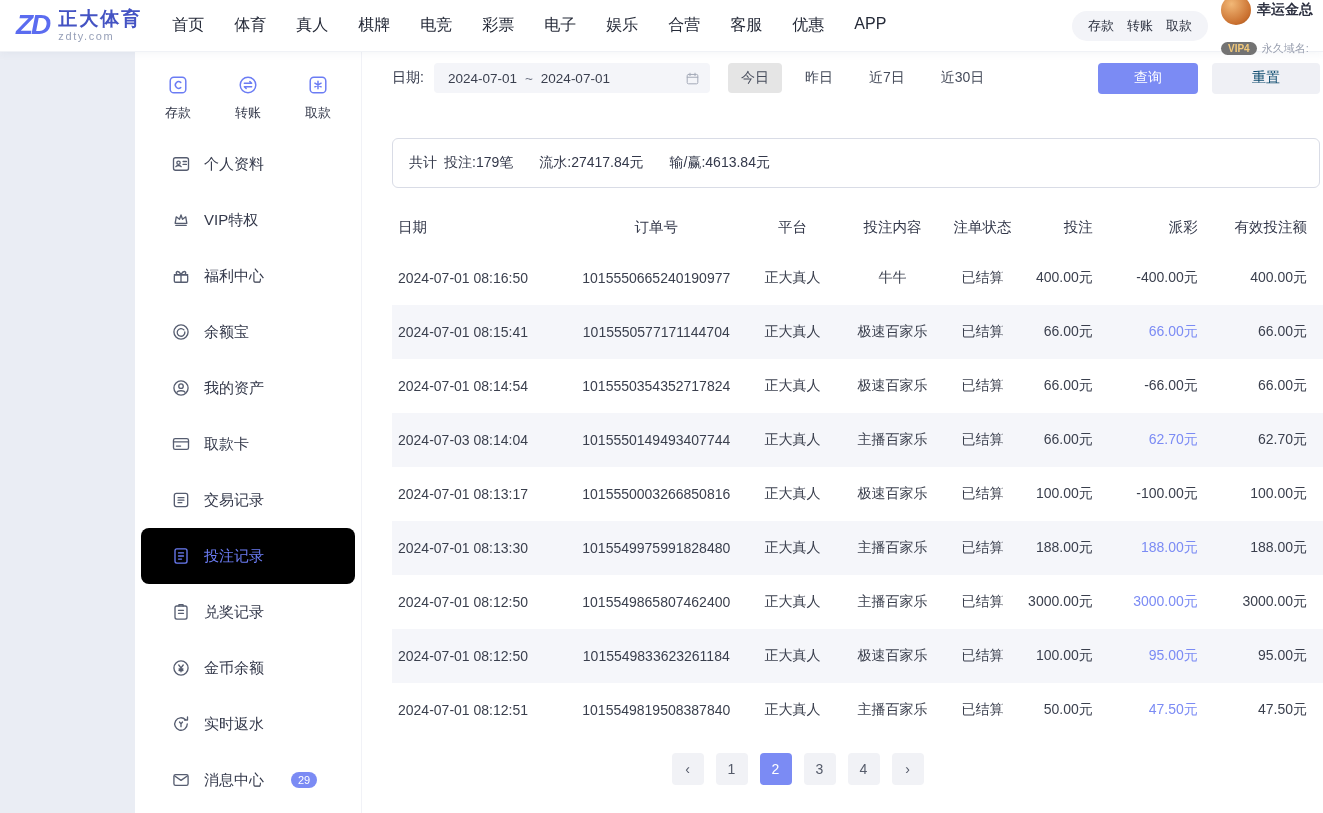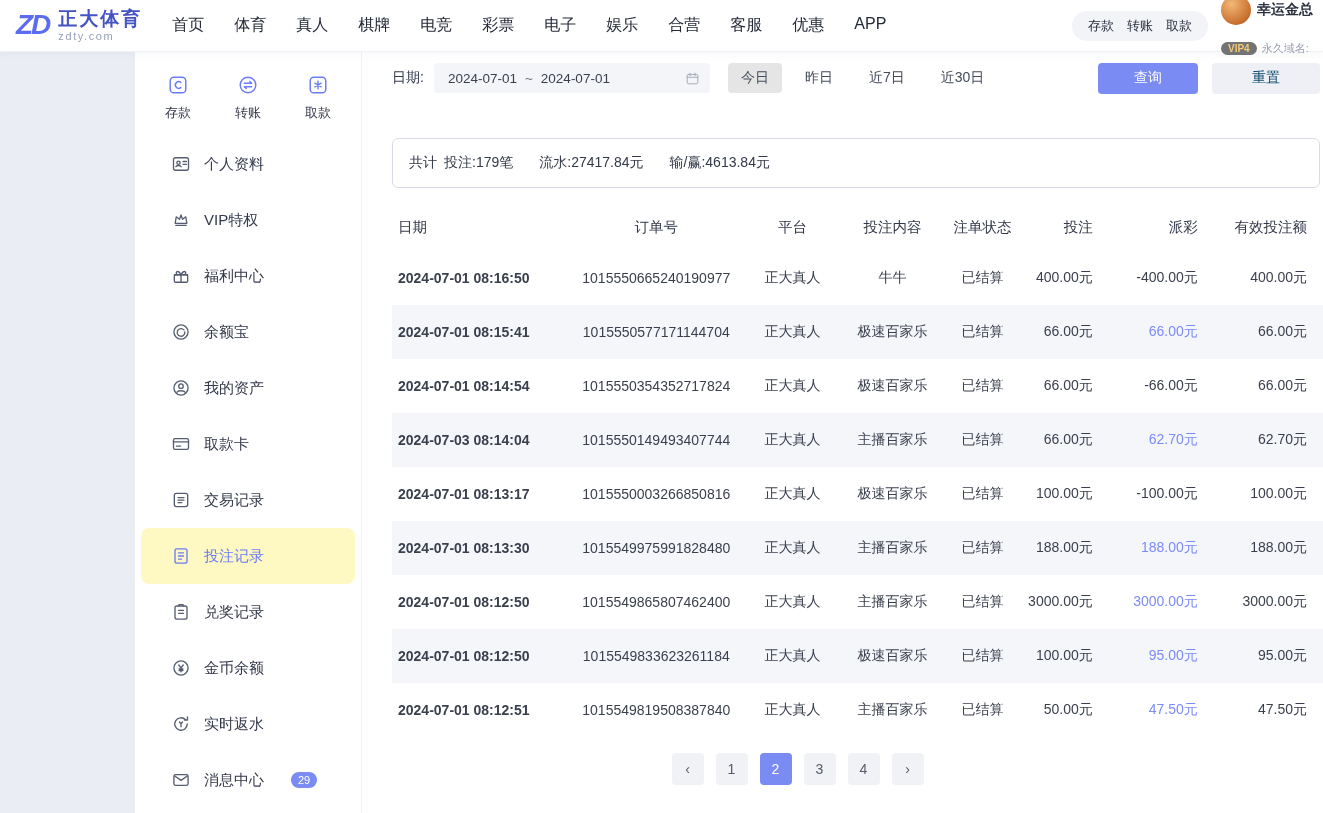--- a/index.html
+++ b/index.html
@@ -34,21 +34,21 @@
 
   .sidebar { width:227px; flex:0 0 227px; background:#fff; border-right:1px solid #f1f2f7; padding-top:22px; }
   .quick-actions { display:flex; justify-content:space-between; padding:0 30px; }
   .qa { display:flex; flex-direction:column; align-items:center; gap:8px; cursor:pointer; }
   .qa .icon { color:#6b7cf4; }
   .qa-label { font-size:13px; color:#33384a; }
   .side-menu { margin-top:14px; }
   .menu-item { display:flex; align-items:center; height:56px; padding:0 16px 0 30px; gap:13px;
     font-size:15px; color:#33384a; cursor:pointer; margin:0 6px; border-radius:8px; }
   .menu-item .icon { color:#565d70; }
-  .menu-item.active { background:#fef9c3; color:#6b7cf4; }
+  .menu-item.active { background:#000000; color:#6b7cf4; }
   .menu-item.active .icon { color:#6b7cf4; }
   .badge { background:#7b8bf4; color:#fff; font-size:11px; border-radius:9px; padding:2px 7px; margin-left:14px; }
   .icon svg { width:20px; height:20px; display:block; }
   .qa .icon svg { width:22px; height:22px; }
 
   .content { flex:1; background:#fff; padding:8px 0 0 30px; overflow:hidden; }
 
   
   .filter-row { display:flex; align-items:center; height:32px; margin-top:2px; padding-right:3px; }
   .date-label { font-size:14px; color:#33384a; margin-right:10px; }
@@ -69,21 +69,21 @@
   .summary-box { margin-top:44px; margin-right:3px; border:1px solid #d9dce6; border-radius:6px;
     padding:15px 16px; font-size:14px; color:#33384a; background:#fff; }
   .summary-box .seg { margin-right:26px; }
   .summary-box .seg-prefix { margin-right:7px; }
 
   
   .bets-table { width:100%; border-collapse:collapse; margin-top:14px; table-layout:fixed; }
   .bets-table th { font-weight:400; font-size:14.5px; color:#33384a; padding:16px 0 14px; }
   .bets-table td { font-size:14px; color:#3a3f4d; padding:18px 0; overflow:hidden; white-space:nowrap; }
   .bets-table tbody tr:nth-child(even) { background:#f5f6fa; }
-  .c0 { text-align:left; padding-left:6px !important;font-weight:bold; }
+  .c0 { text-align:left; padding-left:6px !important; }
   .c1,.c2,.c3,.c4 { text-align:center; }
   .c5,.c6,.c7 { text-align:right; }
   .c5 { padding-right:20px !important; }
   .c6 { padding-right:20px !important; }
   .c7 { padding-right:16px !important;text-align:right; }
   td.blue { color:#7b8bf4; }
 
   
   .pagination { display:flex; justify-content:center; gap:12px; margin-top:16px; padding-right:120px; }
   .page-btn { width:32px; height:32px; border:none; border-radius:4px; background:#f1f2f6; color:#555b6a;

